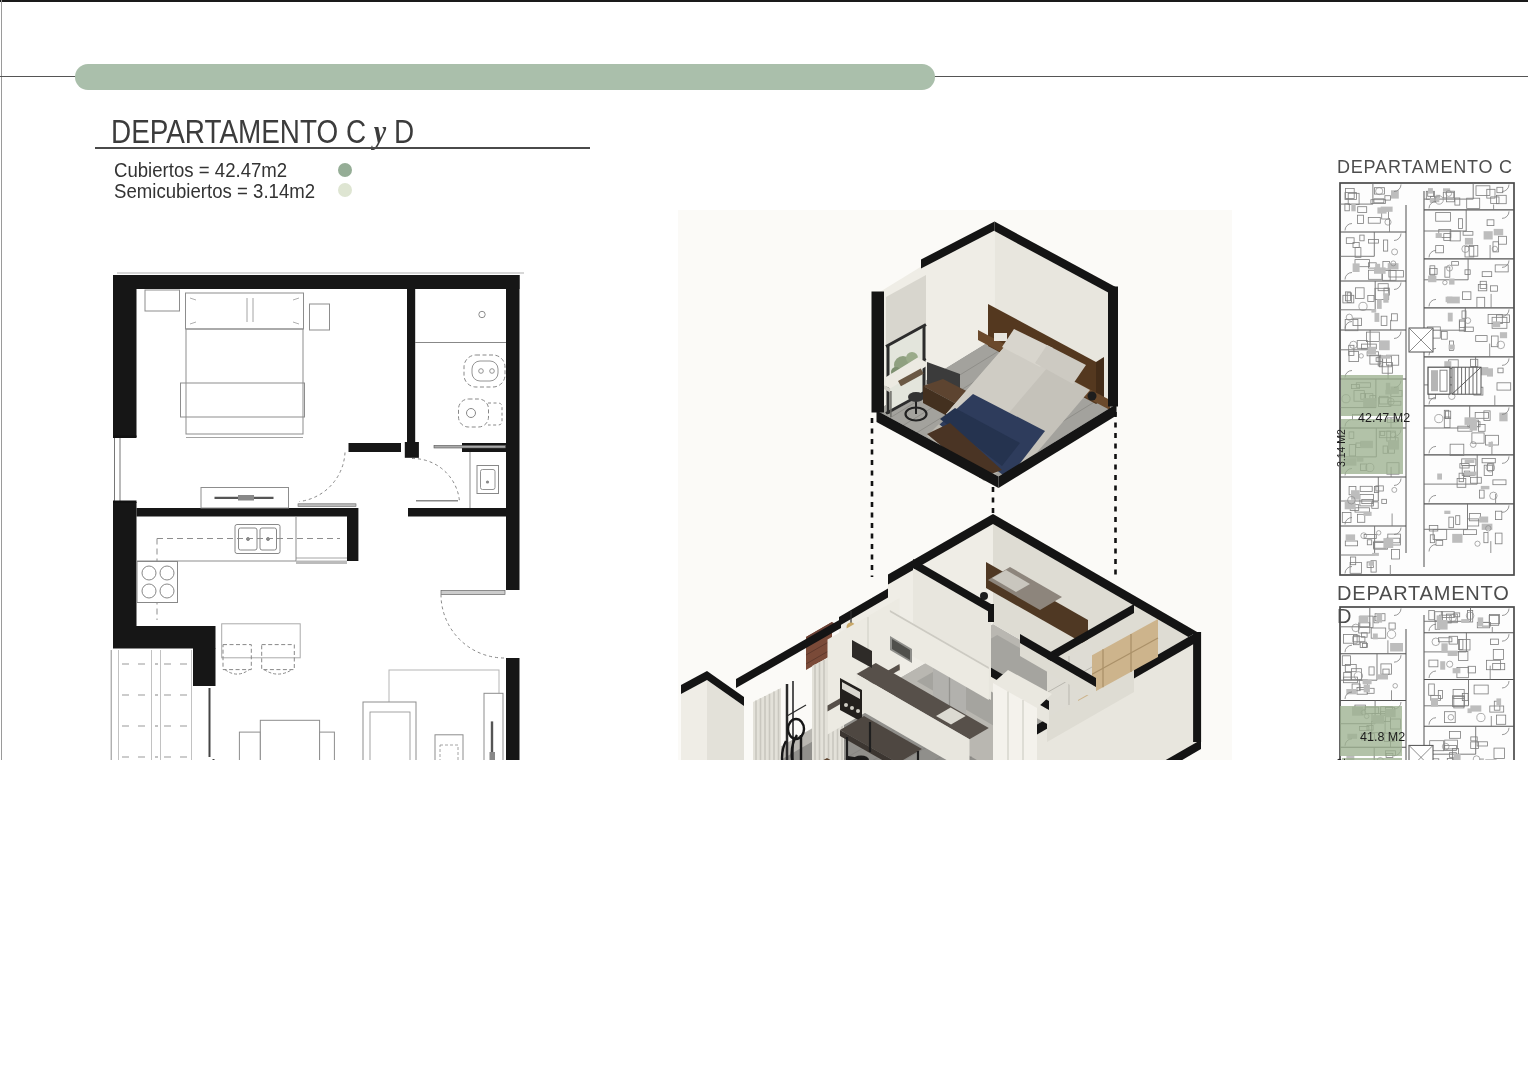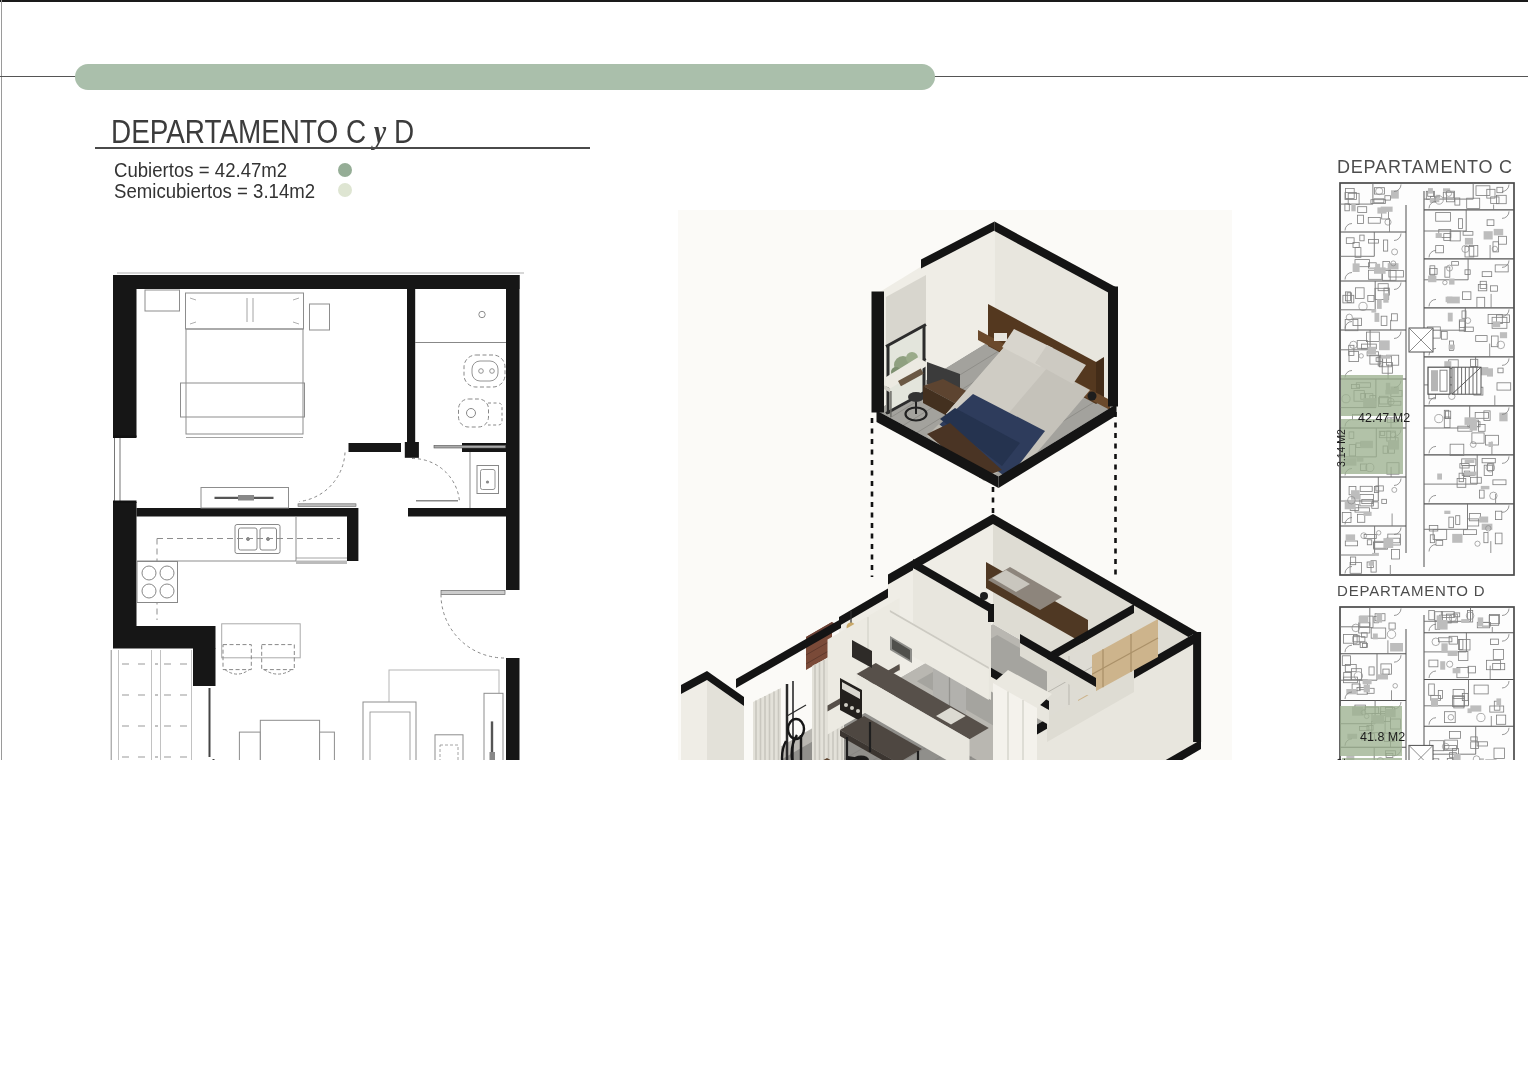--- a/index.html
+++ b/index.html
@@ -1295,16 +1295,16 @@
 
 <rect x="1340" y="706" width="62" height="50" fill="#9cb190" opacity="0.78"></rect>
 <rect x="1342" y="758" width="60" height="40" fill="#9cb190" opacity="0.78"></rect>
 <rect x="1432" y="981" width="60" height="22" fill="#fdfdfd" stroke="#4a4a4a" stroke-width="1.5"></rect>
 <text x="1360" y="741" font-size="12.5" fill="#1c1c1c" font-family="Liberation Sans,sans-serif">41.8 M2</text>
 <text x="1345" y="796" font-size="10.5" fill="#1c1c1c" font-family="Liberation Sans,sans-serif" transform="rotate(-90 1345 796)">3.22 M2</text>
   </svg>
 
   <div class="abs" style="left:1337px;top:157px;font-size:18px;color:#4d4d4d;letter-spacing:0.8px;">DEPARTAMENTO C</div>
 
-  <div class="abs" style="left:1337px;top:582px;font-size:15px;color:#4d4d4d;letter-spacing:0.8px;">DEPARTAMENTO D</div>
+  <div class="abs" style="left:1337px;top:582px;font-size:20px;color:#4d4d4d;letter-spacing:0.8px;">DEPARTAMENTO D</div>
 
   <div class="abs" style="left:0;top:1002px;width:1528px;height:1px;background:#777;"></div>
 </div>
 
 </body></html>

